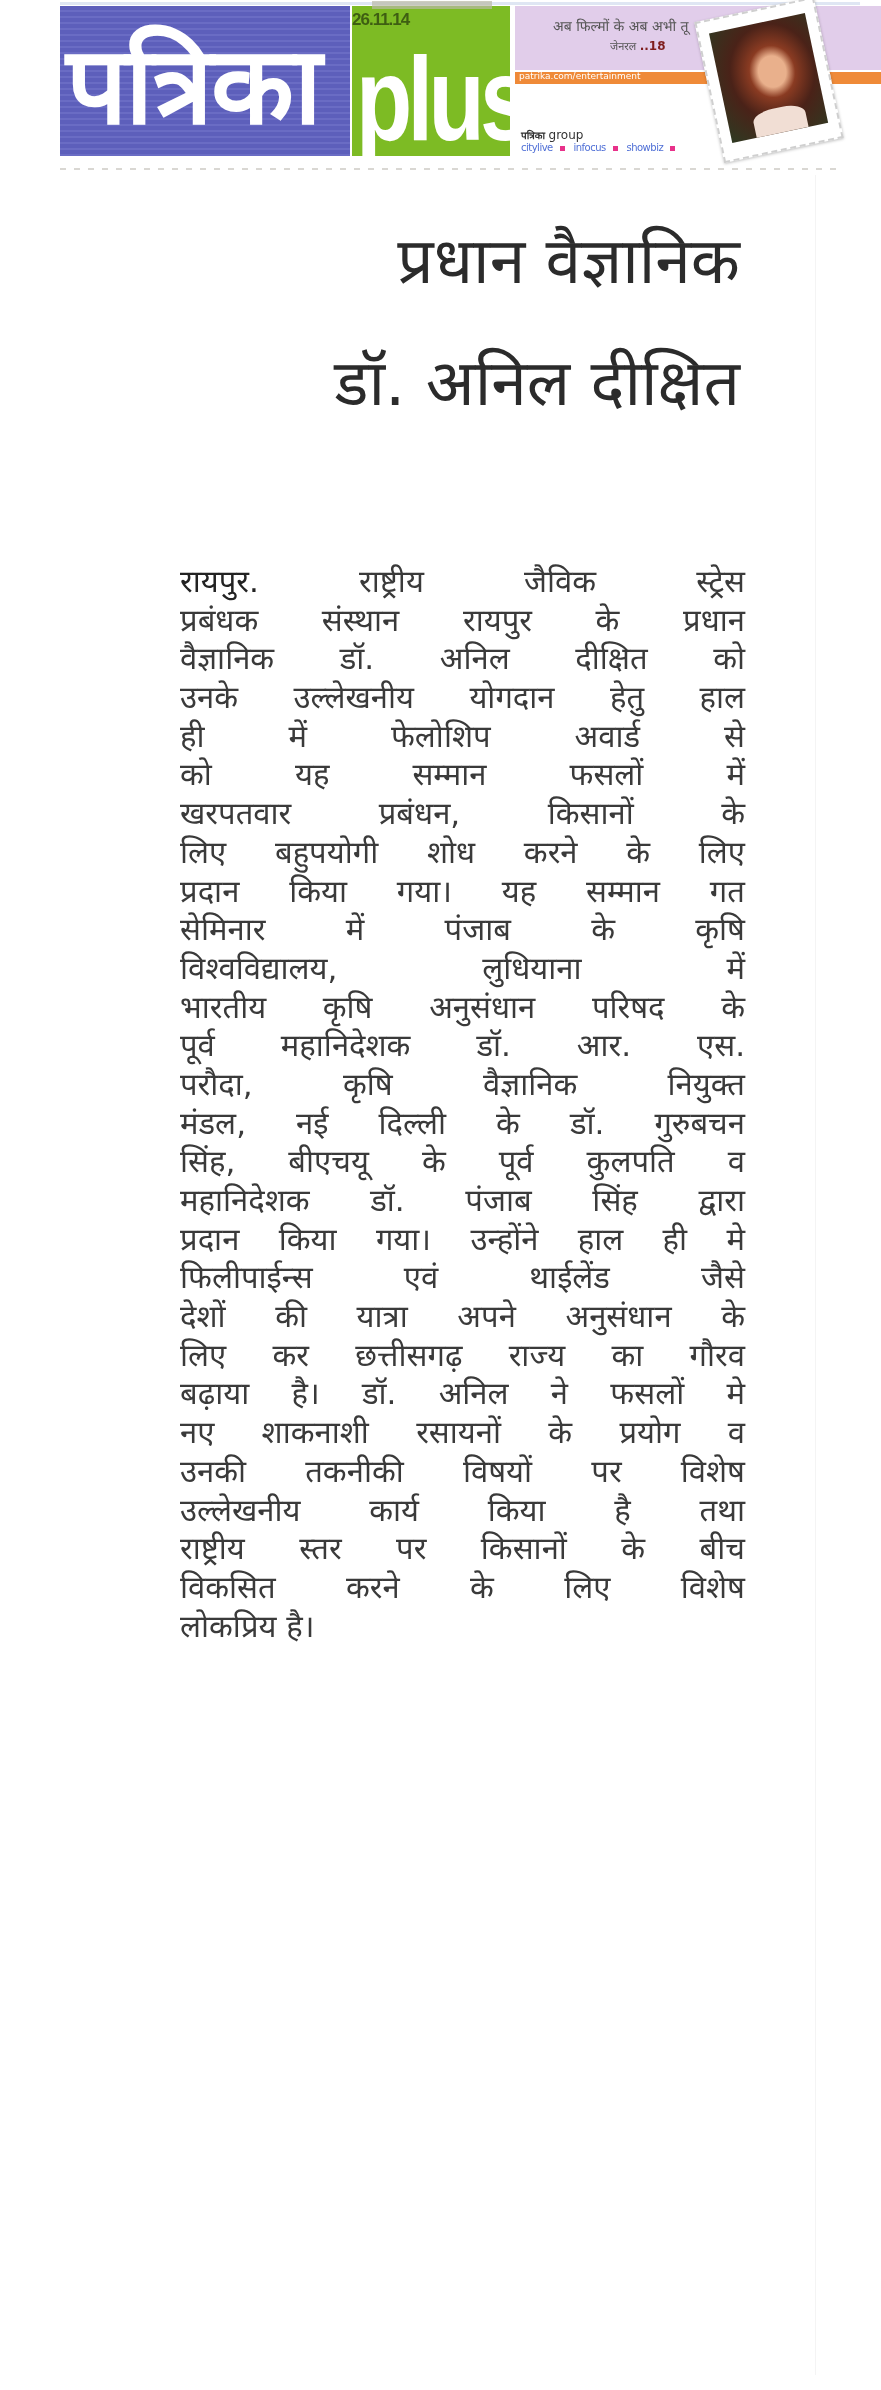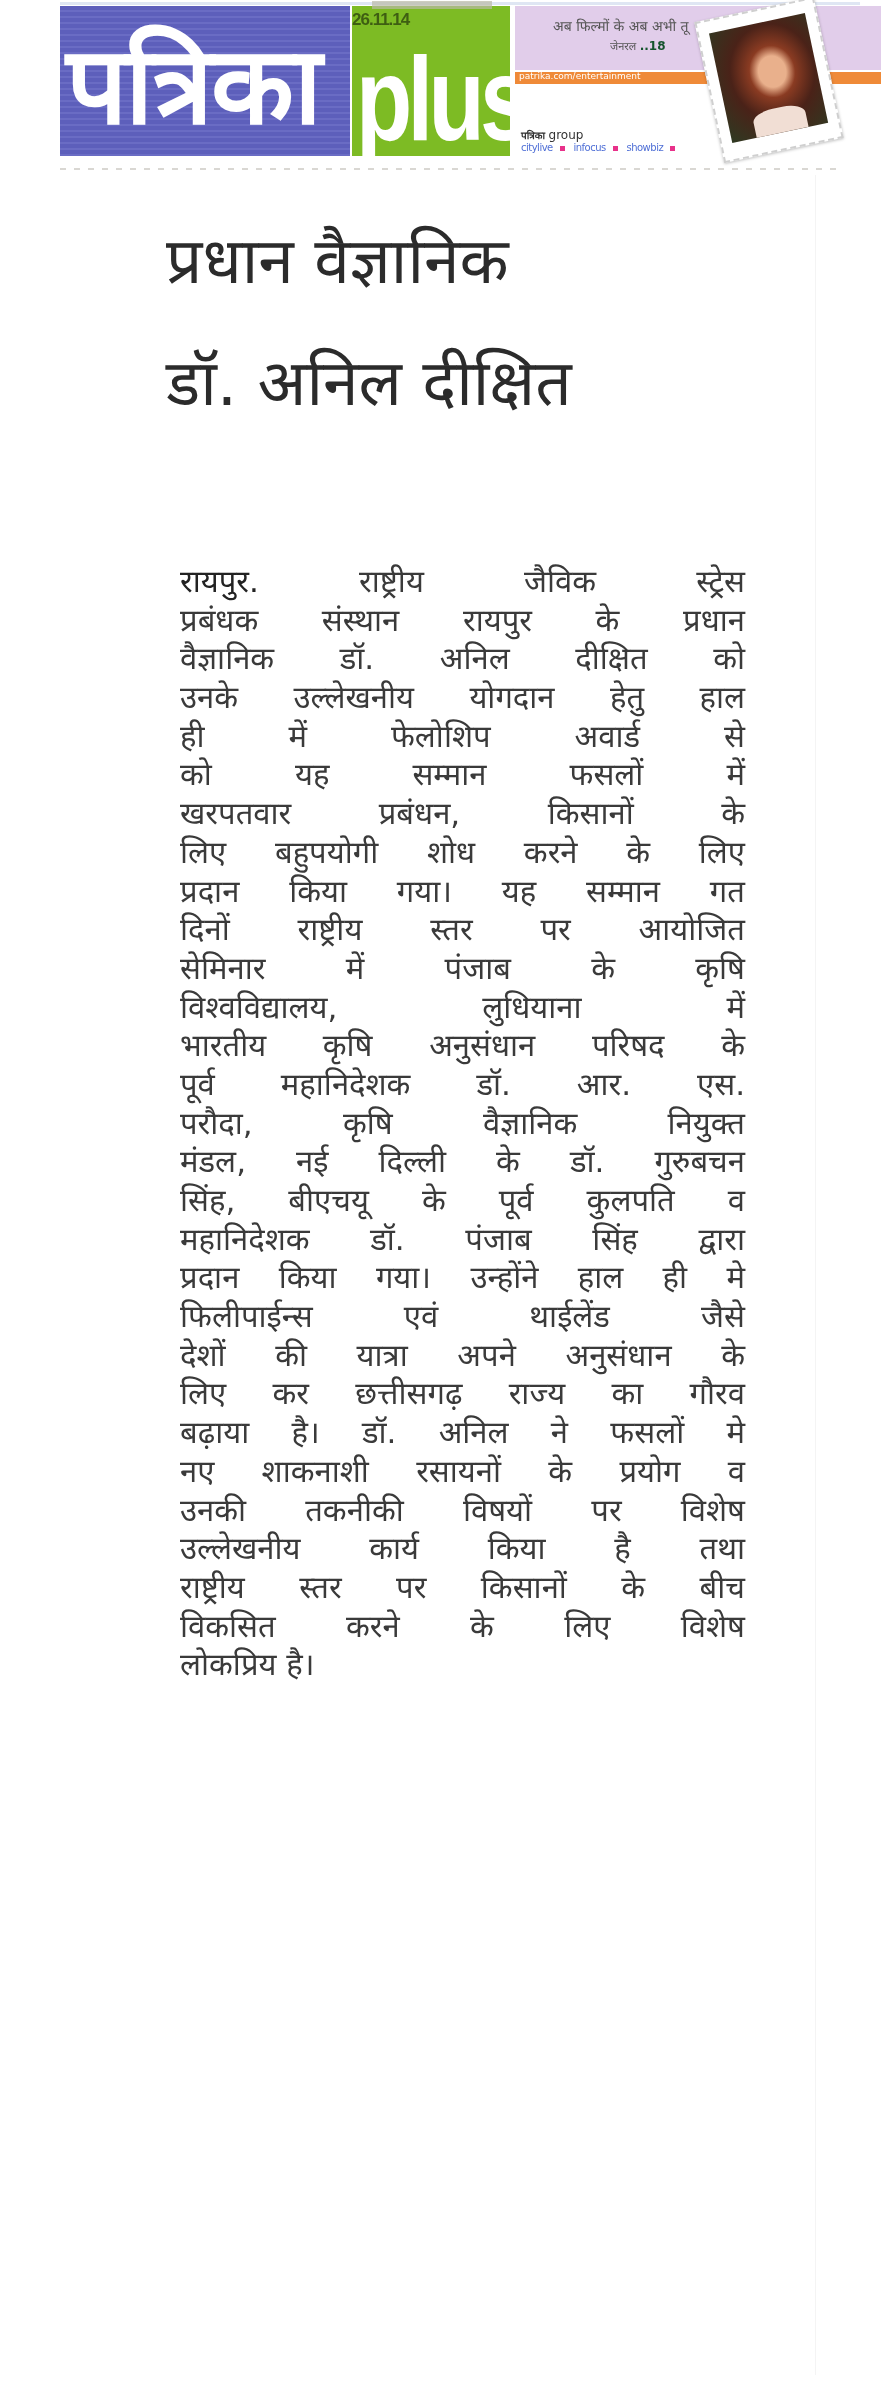--- a/index.html
+++ b/index.html
@@ -18,39 +18,39 @@
   .plus-top { position: absolute; left: 20px; top: -5px; width: 120px; height: 8px; background: #b9b9a6; opacity: .7; }
   .plus-date { position: absolute; left: 0; width: 158px; top: 4px; text-align: left;
                font-family: "Liberation Sans", sans-serif; font-size: 17px; color: #3e5e12; font-weight: bold; letter-spacing: -1px; }
   .plus-text { position: absolute; left: 4px; top: 38px; font-family: "Liberation Sans", sans-serif;
                font-size: 118px; line-height: 110px; font-weight: bold; color: #ffffff; letter-spacing: -6px;
                transform: scaleX(0.78); transform-origin: left top; }
   .promo-block { position: absolute; left: 515px; top: 6px; width: 366px; height: 150px; background: #ffffff; }
   .promo-lilac { position: absolute; left: 0; top: 0; width: 366px; height: 64px; background: #e1cdea; }
   .promo-line1 { position: absolute; left: 38px; top: 10px; font-size: 14px; color: #555; }
   .promo-line2 { position: absolute; left: 95px; top: 32px; font-size: 11px; color: #555; }
-  .promo-num { color: #14532d; font-weight: bold; font-size: 12px; }
+  .promo-num { color: #7f1d1d; font-weight: bold; font-size: 12px; }
   .promo-orange { position: absolute; left: 0; top: 66px; width: 366px; height: 12px; background: #ef8a38; padding-left: 32px; }
   .promo-url { position: absolute; left: 4px; top: -1px; font-size: 9px; color: #fff; white-space: nowrap; }
   .promo-brand { position: absolute; left: 6px; top: 122px; font-size: 10px; color: #333; font-weight: bold; }
   .promo-links { position: absolute; left: 6px; top: 136px; font-size: 10px; color: #4f6fd6; white-space: nowrap; letter-spacing: -0.5px; }
   .promo-links span { margin-right: 6px; }
   .promo-links .dot { display: inline-block; width: 5px; height: 5px; background: #e8318a; margin-left: 1px; margin-right: 6px; }
 
   .photo-stamp { position: absolute; left: 708px; top: 8px; width: 118px; height: 140px; background: #ffffff;
                  border: 2px dashed #cfcfcf; transform: rotate(-12deg); box-shadow: 0 1px 3px rgba(0,0,0,.25); }
   .photo-inner { position: absolute; left: 10px; top: 12px; right: 10px; bottom: 16px;
                  background: radial-gradient(ellipse at 55% 45%, #e9b08c 0 18%, #8a3b22 30%, #4a2218 55%, #2f3a22 100%); }
   .photo-inner::after { content: ""; position: absolute; left: 25%; bottom: 0; width: 55%; height: 22%;
                  background: #f1ded4; border-radius: 40% 40% 0 0; }
   .mast-dots { position: absolute; left: 60px; top: 168px; width: 780px; height: 2px;
                background: repeating-linear-gradient(90deg, #c9c6c0 0 6px, transparent 6px 14px); opacity: .7; }
 
   
-  .headline { position: absolute; left: 166px; top: 200px; width: 590px; text-align: left; }
+  .headline { position: absolute; left: 150px; top: 200px; width: 590px; text-align: right; }
   .headline-line { display: block; font-size: 64px; line-height: 122px; color: #2b2b2b; font-weight: normal; white-space: nowrap; }
 
   
   .article-body { position: absolute; left: 180px; top: 562px; width: 565px; }
   .body-line { display: block; font-size: 31px; line-height: 38.7px; color: #3a3a3a; white-space: nowrap;
                text-align: justify; text-align-last: justify; height: 38.7px; }
   .body-line.last { text-align-last: left; }
   .dateline { font-weight: normal; color: #222; }
 
   .right-rule { position: absolute; left: 815px; top: 175px; width: 1px; height: 2200px; background: #f4f4f4; }
@@ -103,21 +103,20 @@
 <div class="article-body">
   <span class="body-line"><span class="dateline">रायपुर.</span> <span>राष्ट्रीय जैविक स्ट्रेस</span></span>
   <span class="body-line">प्रबंधक संस्थान रायपुर के प्रधान</span>
   <span class="body-line">वैज्ञानिक डॉ. अनिल दीक्षित को</span>
   <span class="body-line">उनके उल्लेखनीय योगदान हेतु हाल</span>
   <span class="body-line">ही में फेलोशिप अवार्ड से</span>
   <span class="body-line">को यह सम्मान फसलों में</span>
   <span class="body-line">खरपतवार प्रबंधन, किसानों के</span>
   <span class="body-line">लिए बहुपयोगी शोध करने के लिए</span>
   <span class="body-line">प्रदान किया गया। यह सम्मान गत</span>
-  <span class="body-line">दिनों राष्ट्रीय स्तर पर आयोजित</span>
   <span class="body-line">सेमिनार में पंजाब के कृषि</span>
   <span class="body-line">विश्वविद्यालय, लुधियाना में</span>
   <span class="body-line">भारतीय कृषि अनुसंधान परिषद के</span>
   <span class="body-line">पूर्व महानिदेशक डॉ. आर. एस.</span>
   <span class="body-line">परौदा, कृषि वैज्ञानिक नियुक्त</span>
   <span class="body-line">मंडल, नई दिल्ली के डॉ. गुरुबचन</span>
   <span class="body-line">सिंह, बीएचयू के पूर्व कुलपति व</span>
   <span class="body-line">महानिदेशक डॉ. पंजाब सिंह द्वारा</span>
   <span class="body-line">प्रदान किया गया। उन्होंने हाल ही मे</span>
   <span class="body-line">फिलीपाईन्स एवं थाईलेंड जैसे</span>

